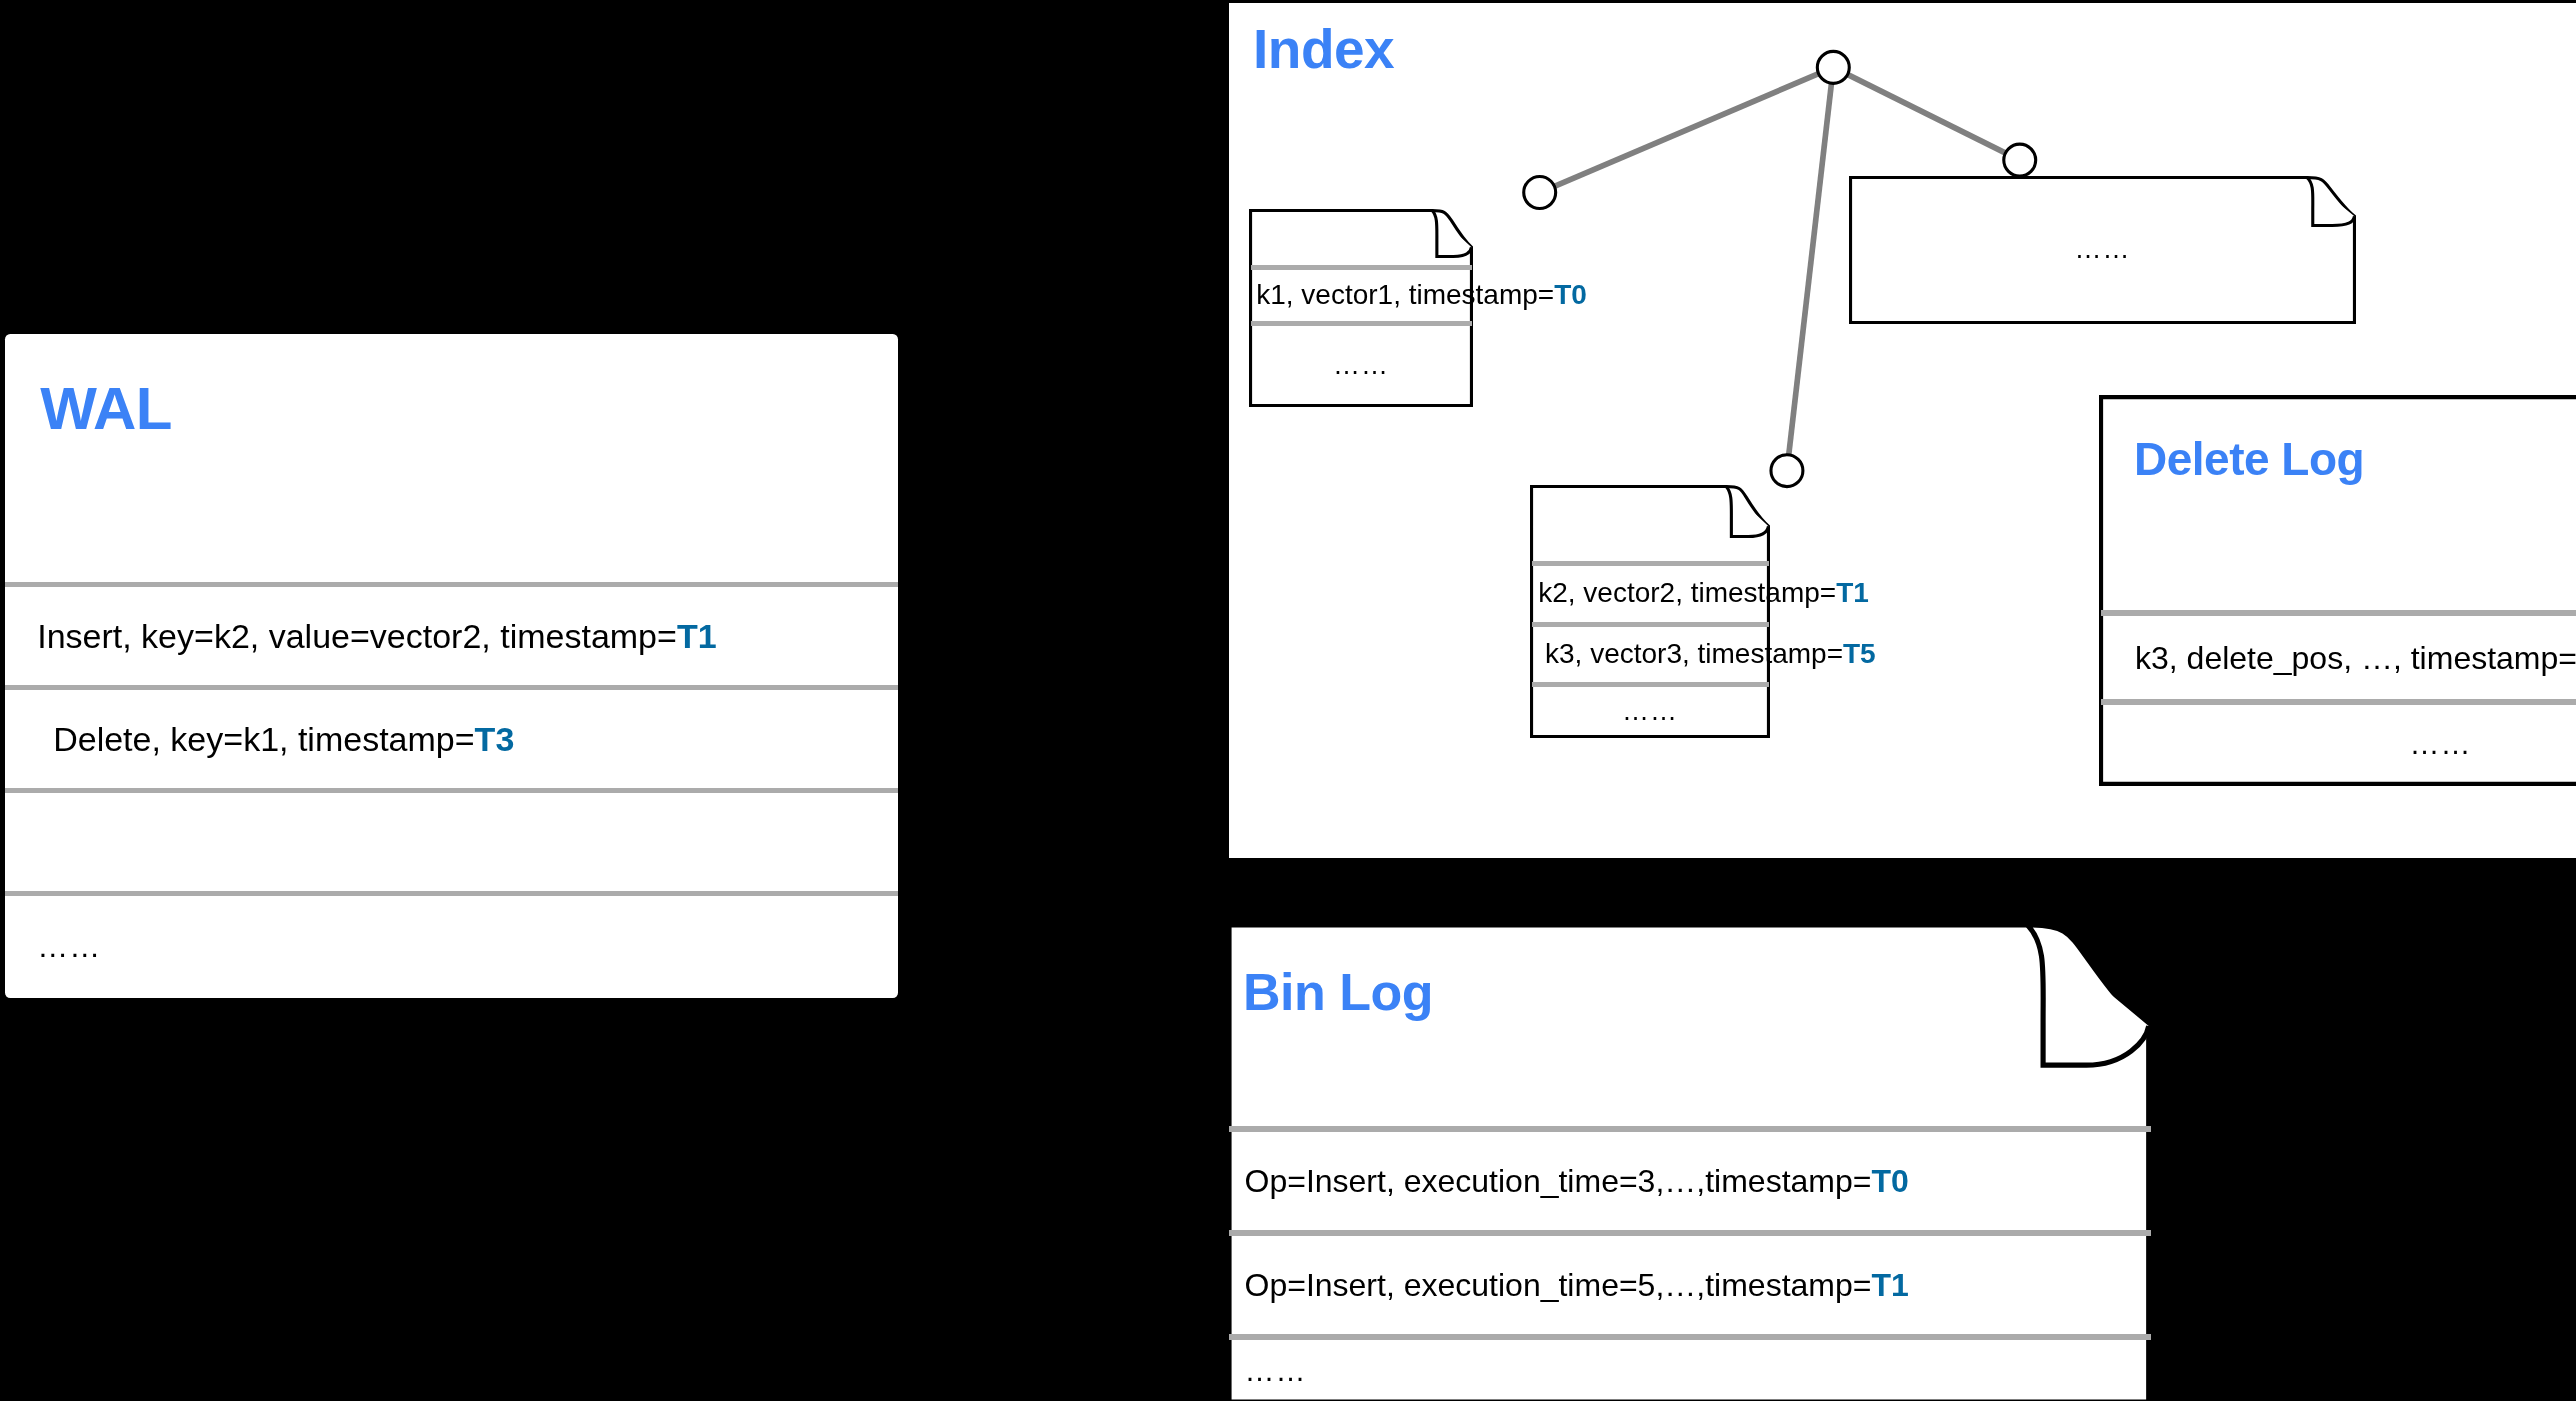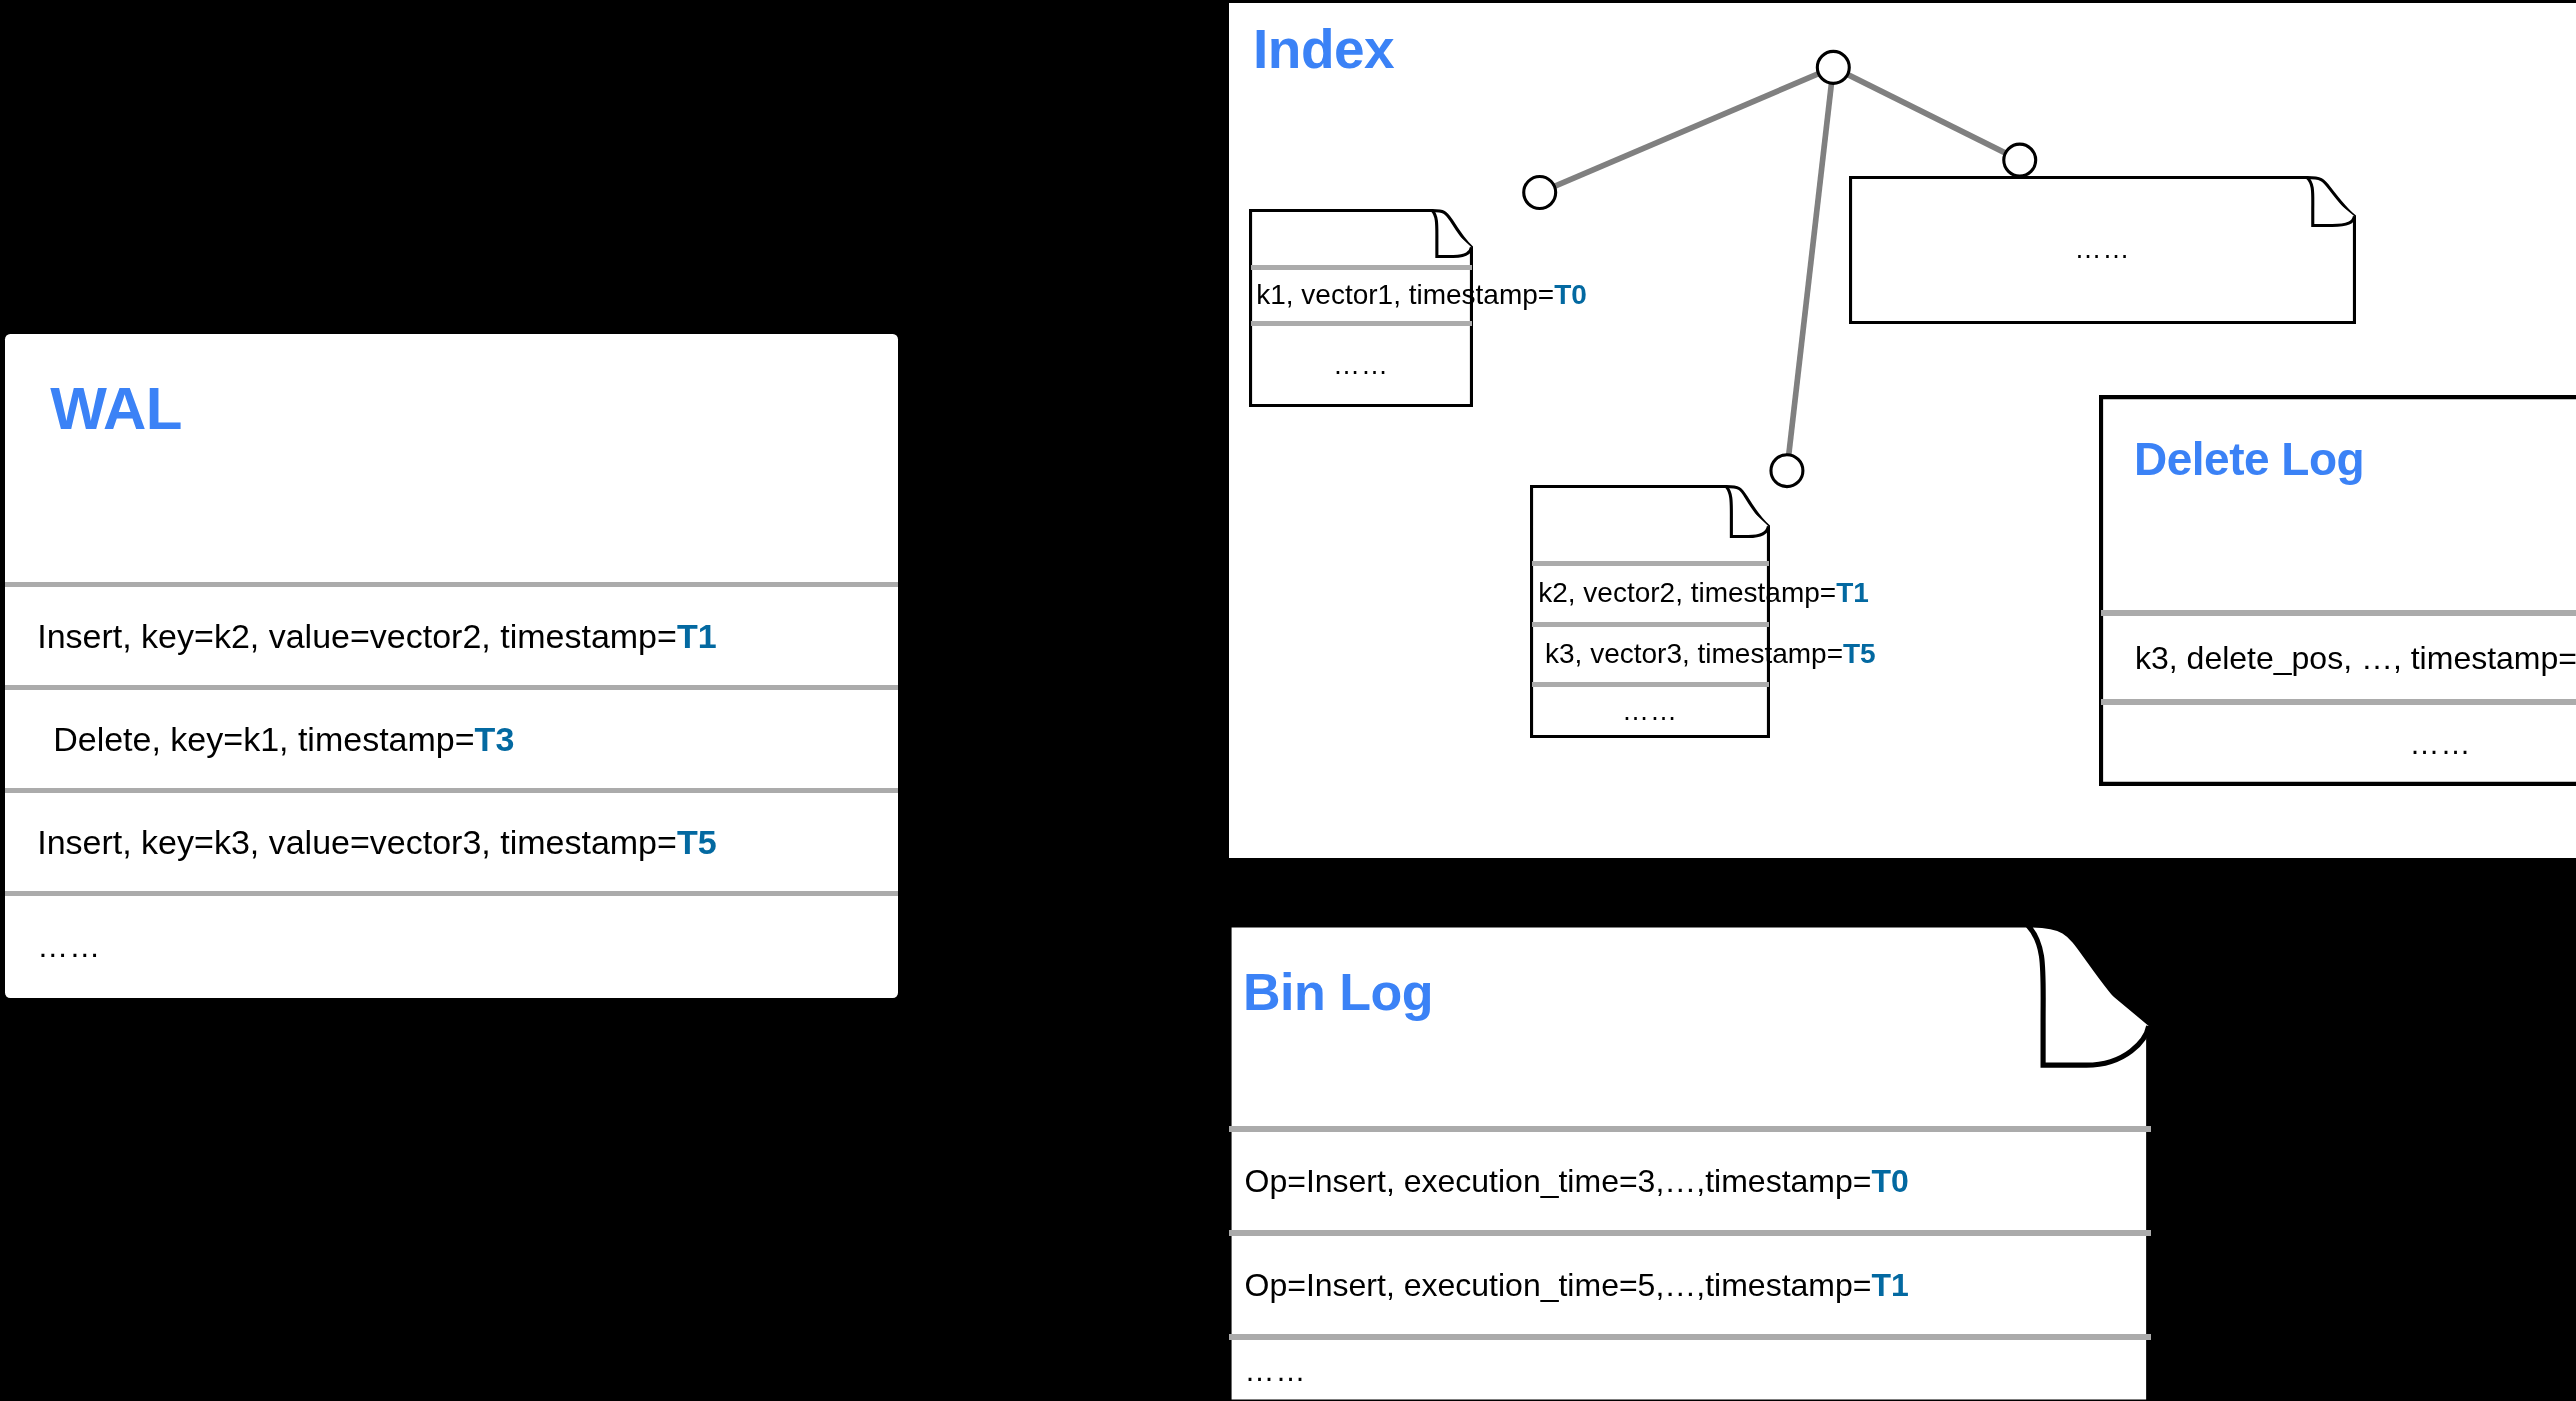--- a/index.html
+++ b/index.html
@@ -23,39 +23,36 @@
   .doccard .inner{position:absolute;left:0;top:0;right:0;bottom:0;}
 
   svg.tree{position:absolute;left:0;top:0;overflow:visible;pointer-events:none;}
 </style>
 </head>
 <body>
 
 <div id="stage">
 
   <div class="panel" style="left:5.2px;top:334px;width:893px;height:664px;border-radius:5.2px;">
-    <div class="panel-title" style="left:35px;top:45px;font-size:60px;margin-left:10px;">WAL</div>
+    <div class="panel-title" style="left:35px;top:45px;font-size:60px;">WAL</div>
 
     <div class="row-sep" style="left:0;top:483px;width:0;height:0;"></div>
 
     <div class="row-sep" style="left:0;top:248px;width:893px;height:4.6px;"></div>
 
     <div class="row" style="left:0;top:253px;width:840px;height:98px;">
       <span class="rowtext" style="padding-left:32px;font-size:34px;"><span>Insert, key=k2, value=vector2, timestamp=</span><span class="ts">T1</span></span>
     </div>
     <div class="row-sep" style="left:0;top:351px;width:893px;height:4.6px;"></div>
 
     <div class="row" style="left:0;top:356px;width:893px;height:98px;">
       <span class="rowtext" style="padding-left:48px;font-size:34px;"><span>Delete, key=k1, timestamp=</span><span class="ts">T3</span></span>
     </div>
     <div class="row-sep" style="left:0;top:454px;width:893px;height:4.6px;"></div>
 
-    <div class="row" style="left:0;top:459px;width:893px;height:98px;">
-      <span class="rowtext" style="padding-left:32px;font-size:34px;"><span>Insert, key=k3, value=vector3, timestamp=</span><span class="ts">T5</span></span>
-    </div>
     <div class="row-sep" style="left:0;top:557px;width:893px;height:4.6px;"></div>
 
     <div class="row" style="left:0;top:562px;width:893px;height:101px;">
       <span class="ellipsis" style="padding-left:32px;font-size:31px;">……</span>
     </div>
   </div>
 
   <div class="panel" style="left:1229px;top:2.6px;width:1582px;height:855px;">
     <div class="panel-title" style="left:24px;top:19.6px;font-size:55px;">Index</div>
 

